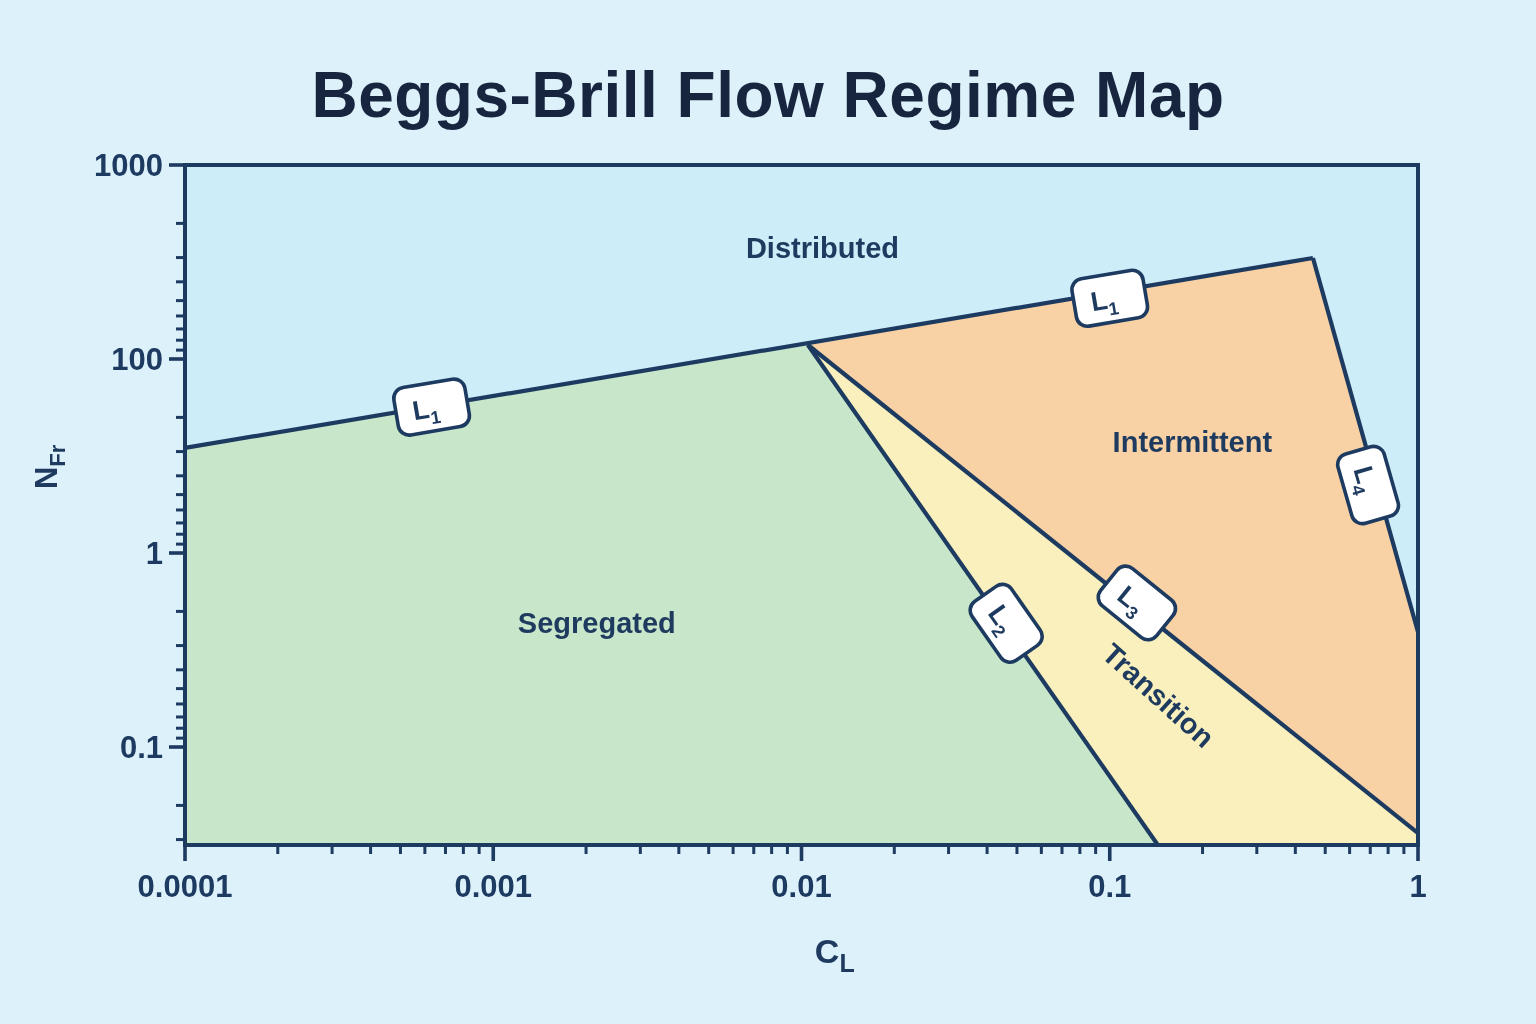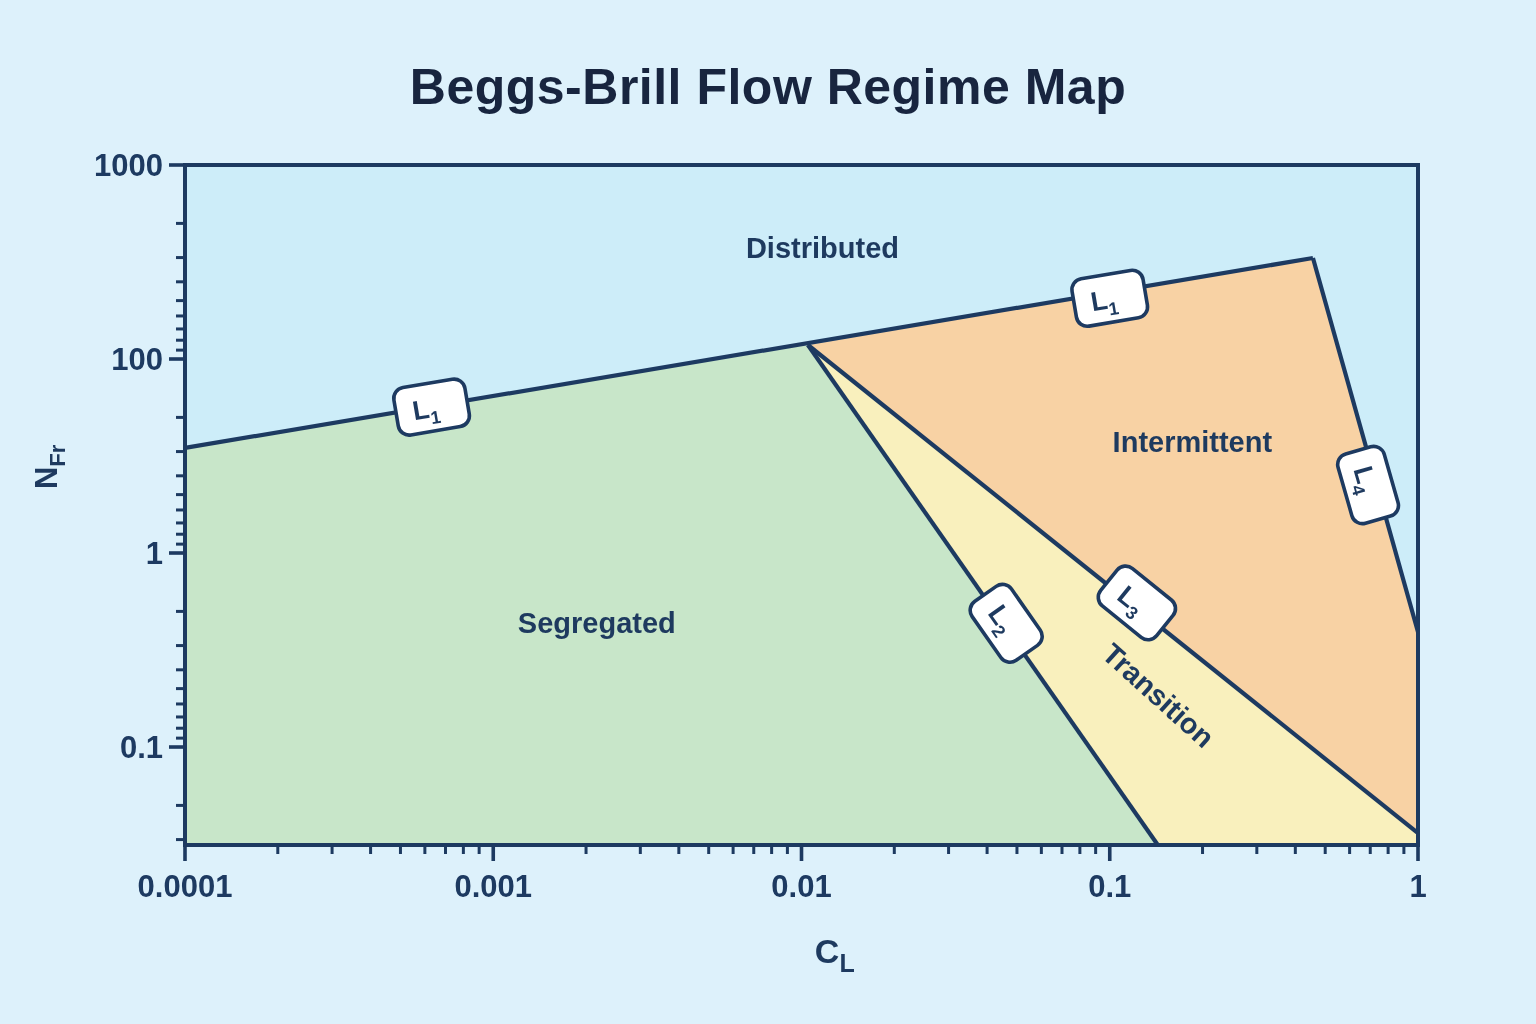--- a/index.html
+++ b/index.html
@@ -7,21 +7,21 @@
     width:1536px;height:1024px;
     background:#ddf1fb;
     font-family:"Liberation Sans", sans-serif;
     overflow:hidden;
     position:relative;
   }
   .stage{position:absolute;inset:0;}
   .page-title{
     position:absolute;top:58px;left:0;width:1536px;
     text-align:center;
-    font-size:50px;font-weight:700;
+    font-size:64px;font-weight:700;
     color:#18253f;
     letter-spacing:0.5px;
     margin:0;
   }
   .plot-wrap{
     position:absolute;left:185px;top:165px;width:1233px;height:680px;
   }
   .plot-wrap svg{overflow:visible;display:block;}
   text{font-family:"Liberation Sans", sans-serif;}
 </style>

